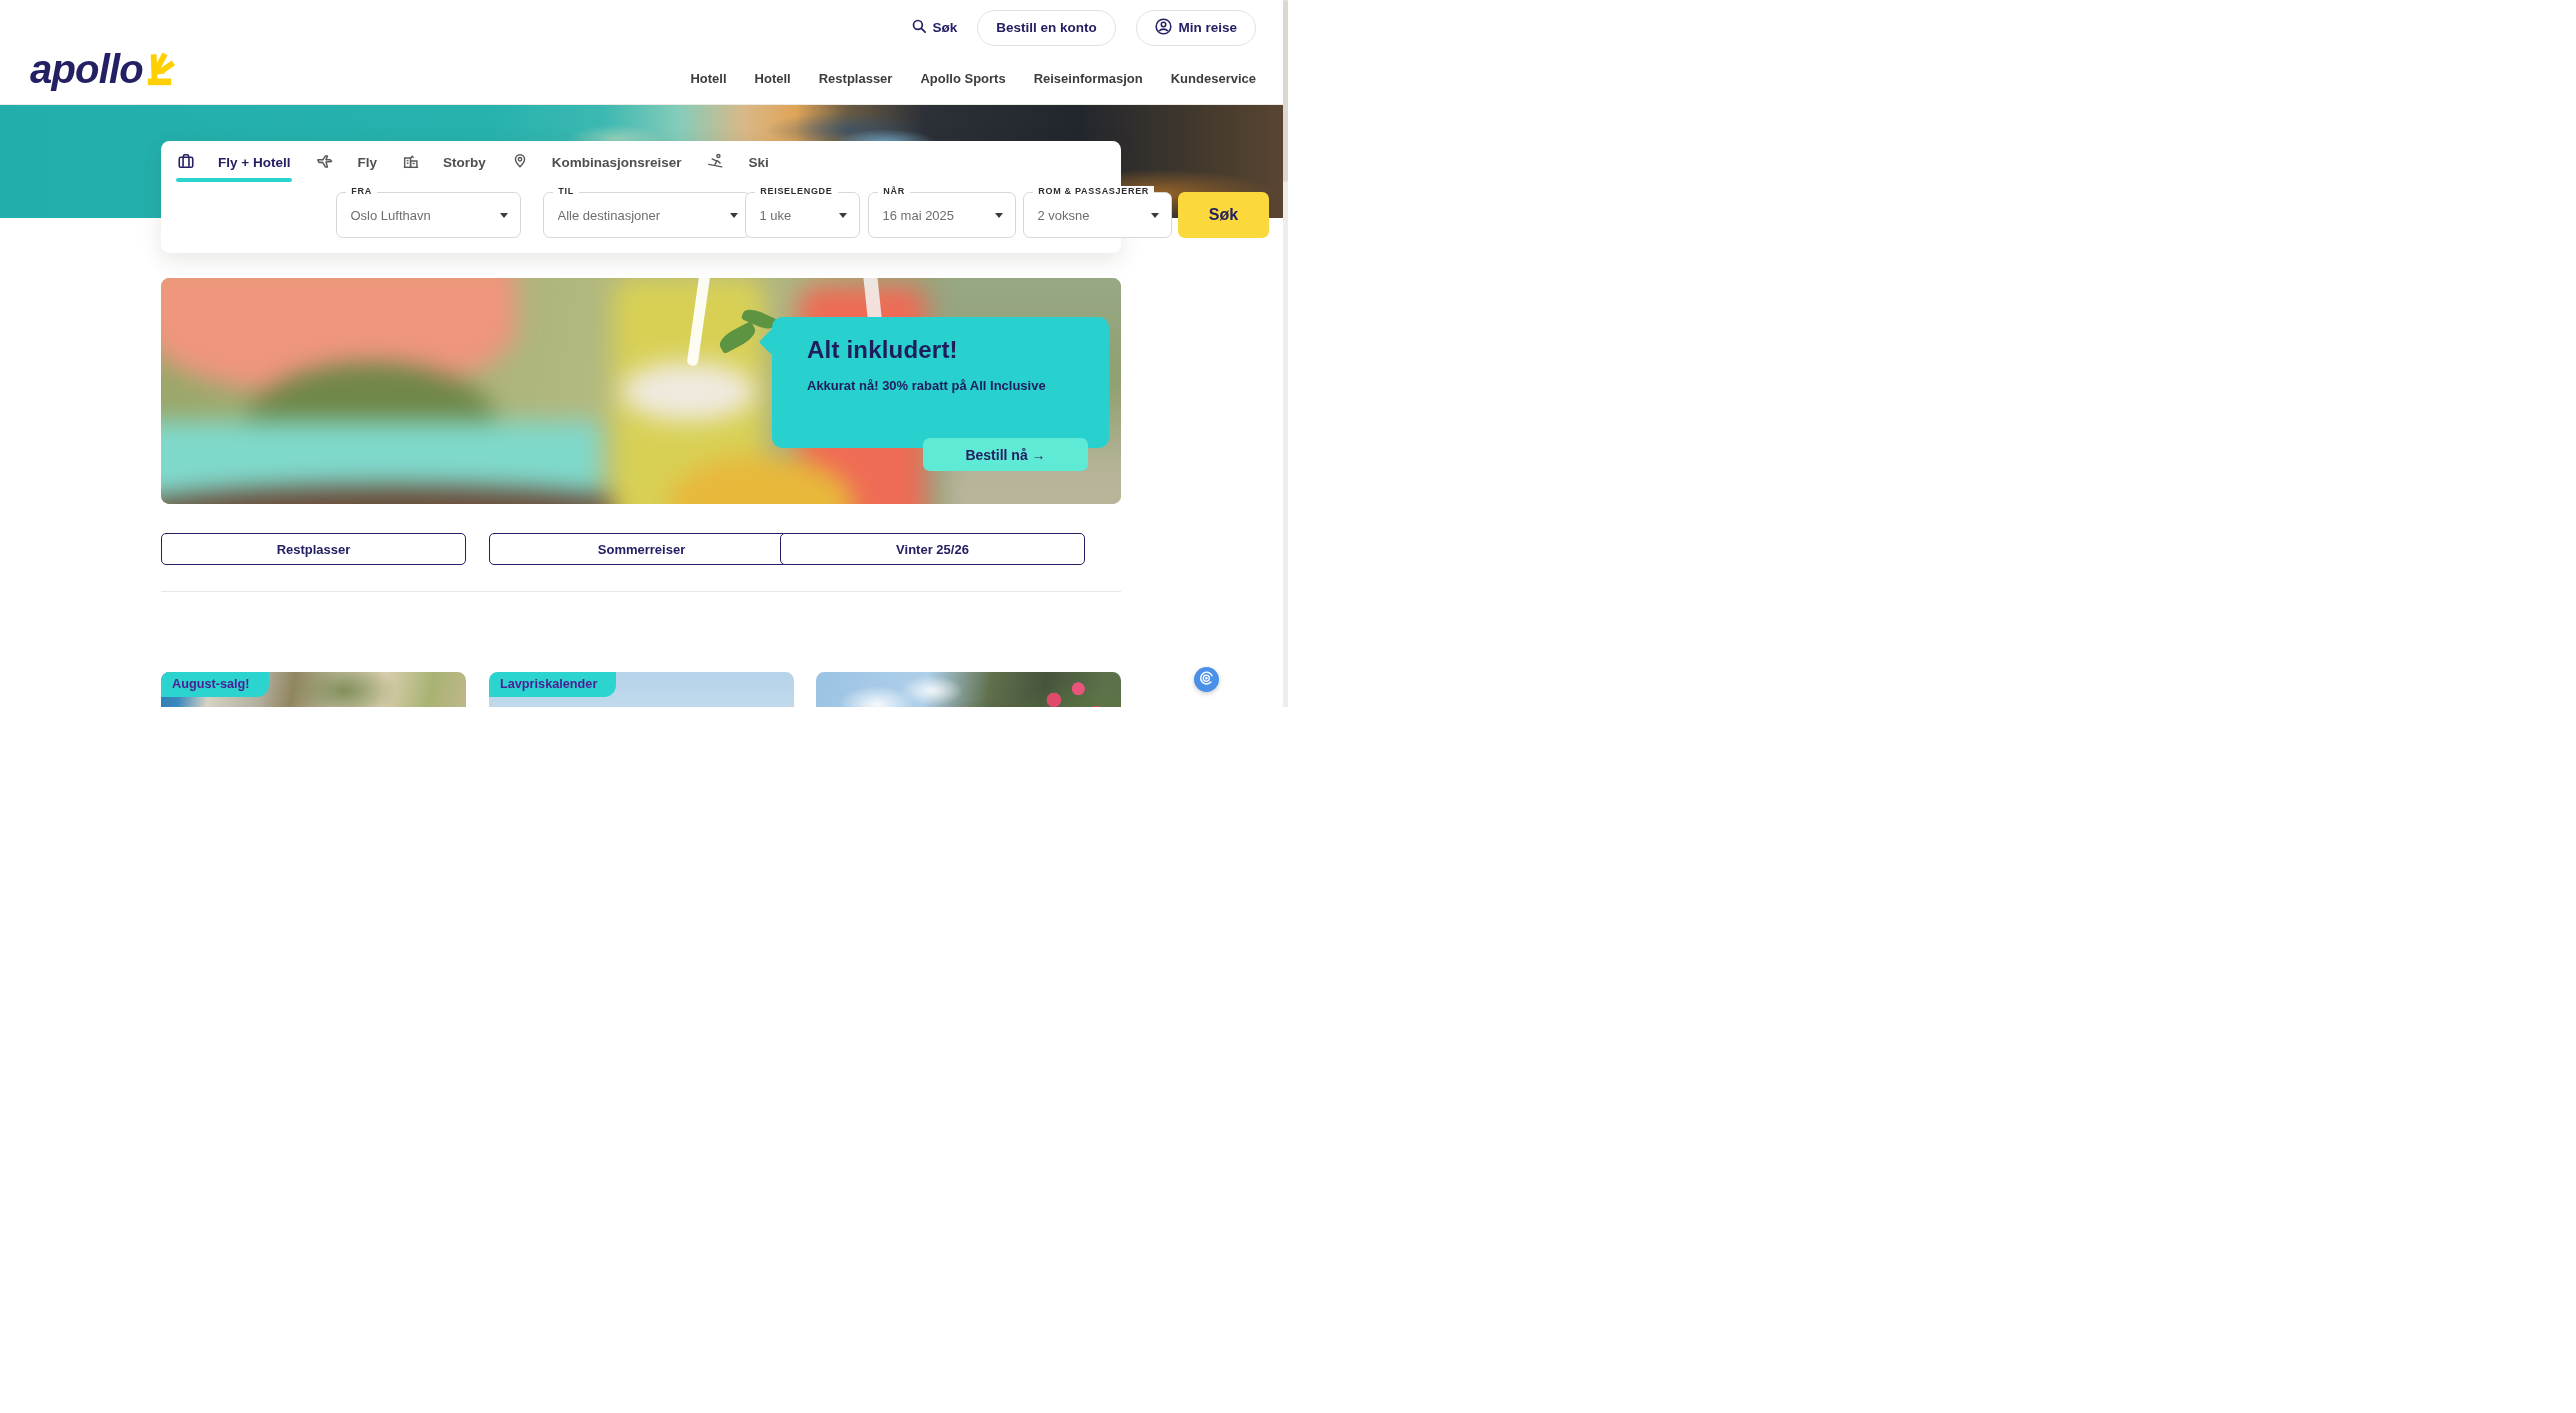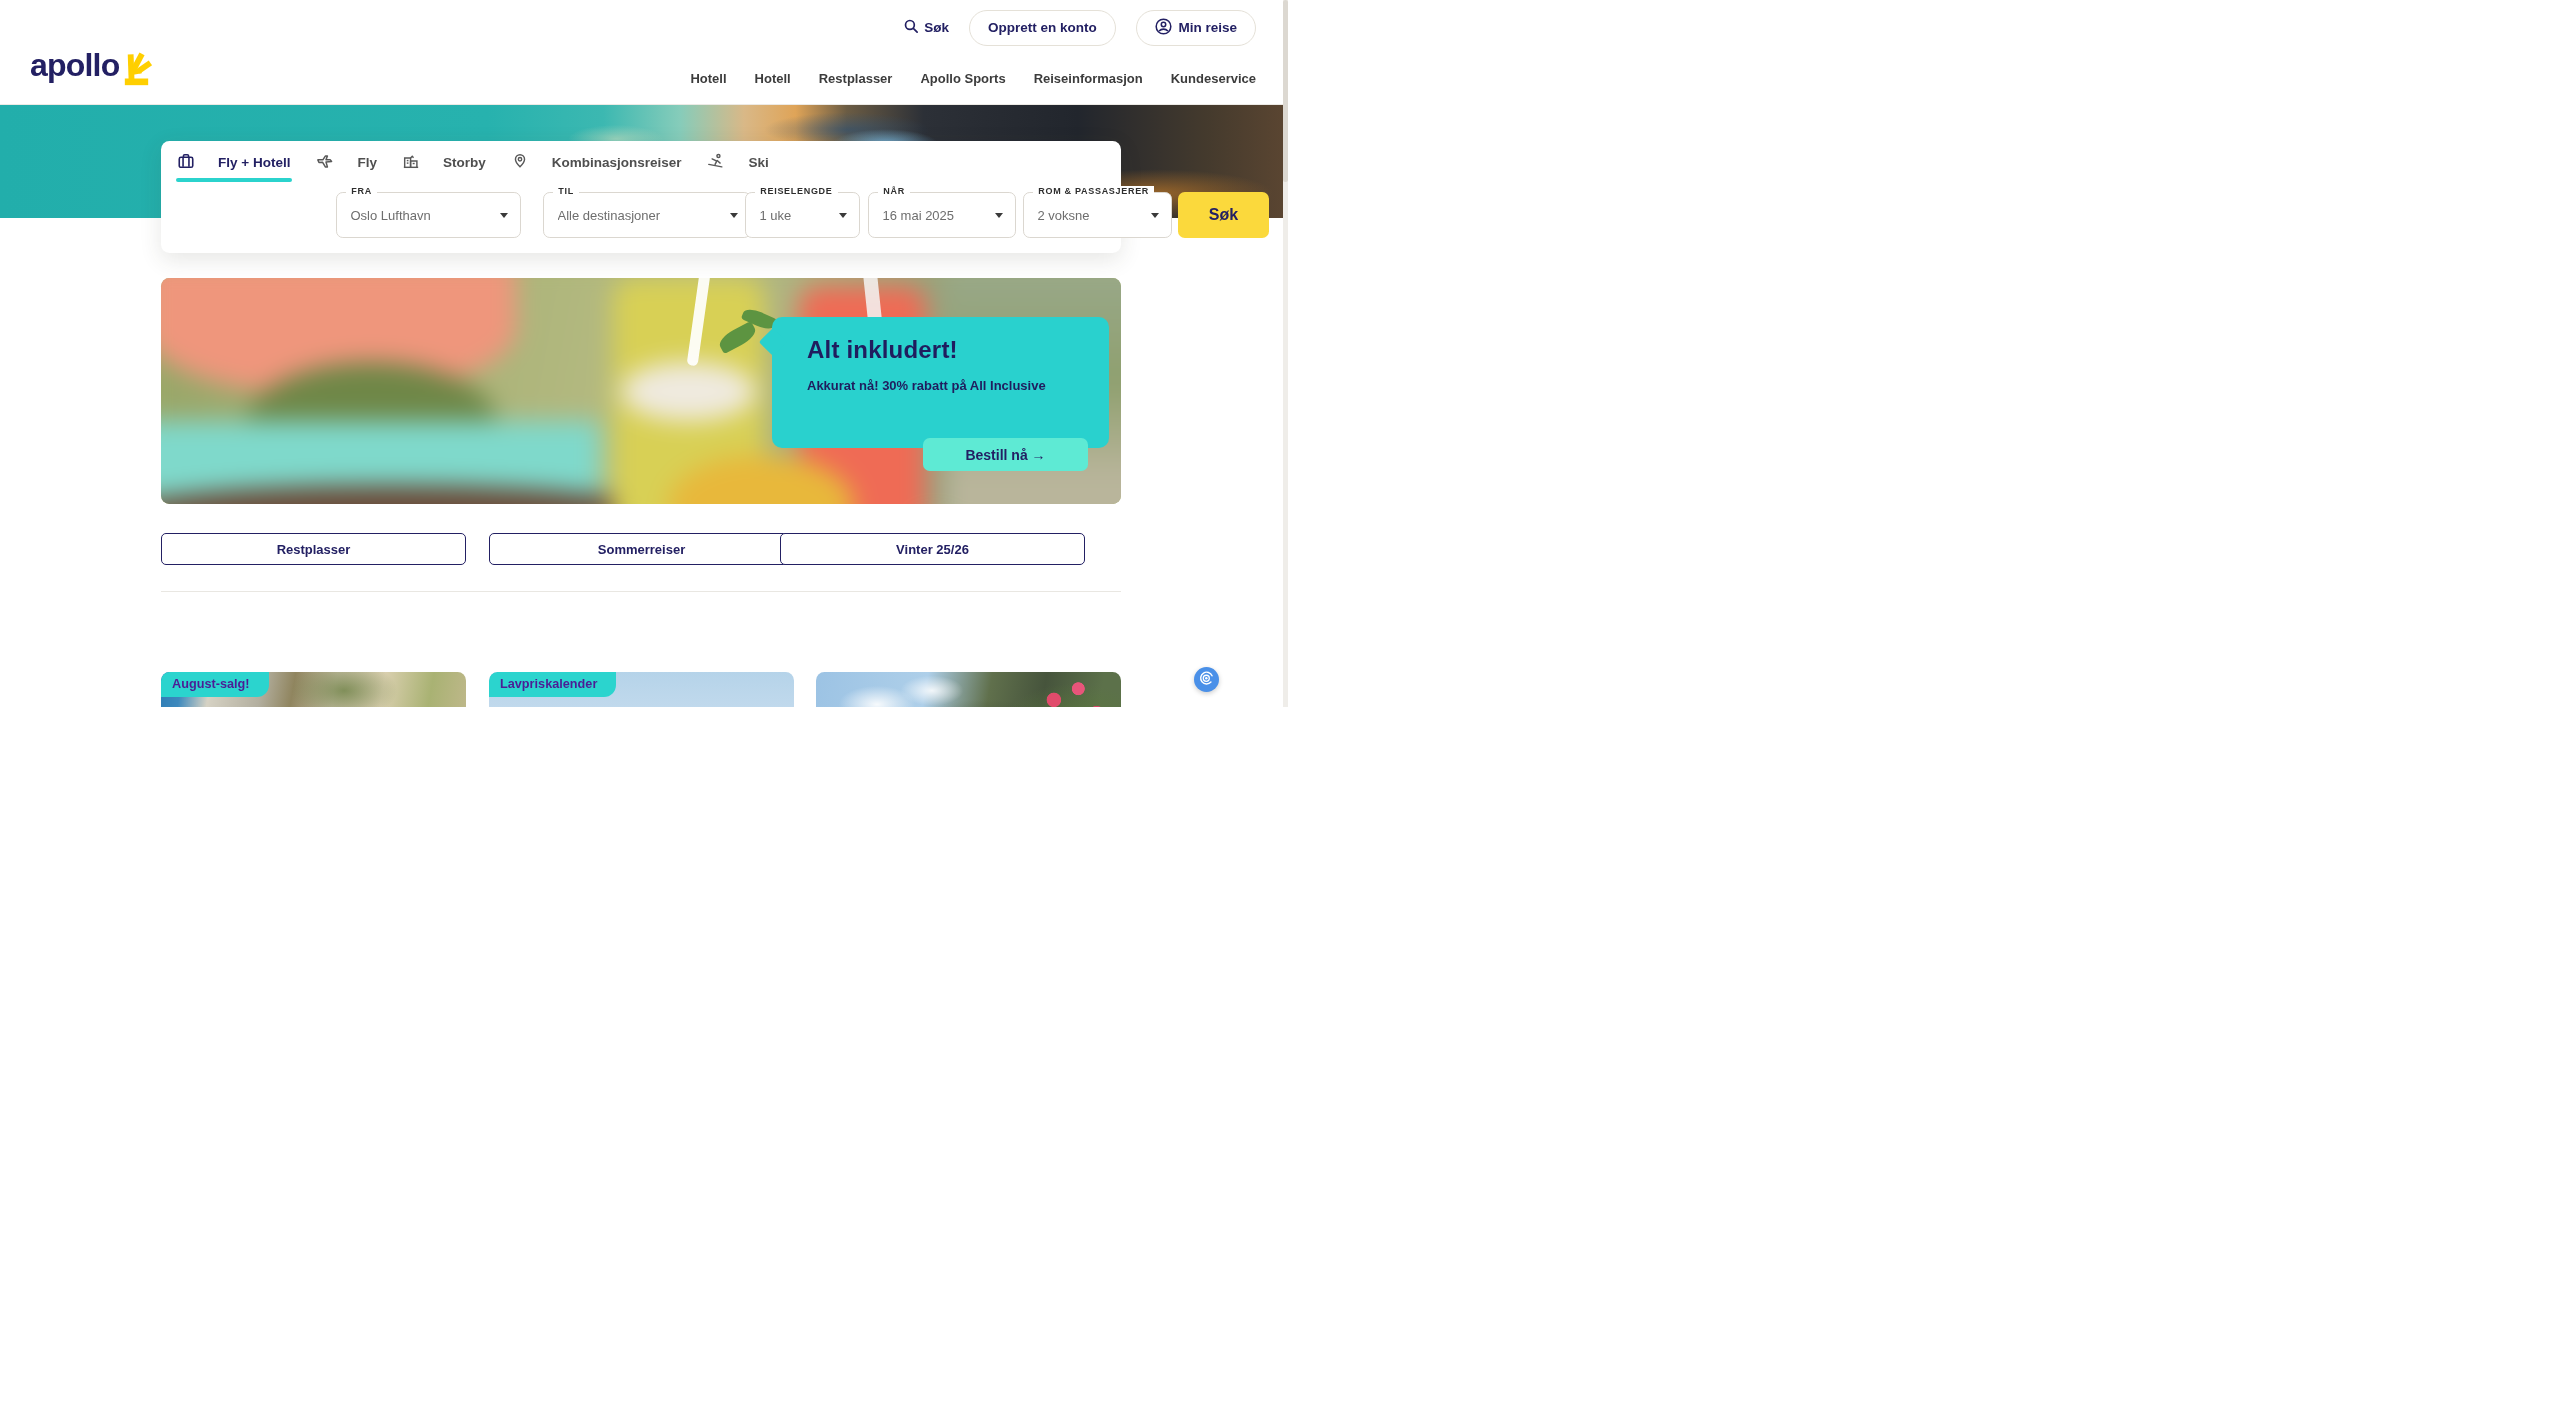--- a/index.html
+++ b/index.html
@@ -7,21 +7,21 @@
   body {
     font-family:"Liberation Sans", sans-serif;
     background:#fff; overflow:hidden; position:relative;
     -webkit-font-smoothing:antialiased;
   }
   #page { position:absolute; inset:0; }
 
   
   .header { position:absolute; left:0; top:0; width:100%; height:105px; background:#fff; border-bottom:0.8px solid #eceae5; z-index:30; }
   .logo { position:absolute; left:30px; top:49px; display:flex; align-items:flex-start; gap:3.4px; }
-  .logo-text { font-size:32px; font-weight:700; color:#232063; letter-spacing:-0.8px; line-height:1; }
+  .logo-text { font-size:40px; font-weight:700; color:#232063; letter-spacing:-0.8px; line-height:1;font-style:italic; }
   .logo-sun { margin-top:1.7px; }
   .utility { position:absolute; top:9.3px; right:32px; display:flex; align-items:center; gap:20px; height:37px; }
   .util-search { display:flex; align-items:center; gap:6px; color:#232063; font-weight:700; font-size:13.5px; cursor:pointer; }
   .pill-btn { display:flex; align-items:center; gap:6.8px; height:36px; padding:0 18px; border:1.3px solid #e5e1d8; border-radius:18.6px; background:#fff; color:#232063; font-weight:700; font-size:13.5px; cursor:pointer; }
   .main-nav { position:absolute; top:71px; right:32px; display:flex; gap:28px; }
   .nav-item { font-size:13px; font-weight:700; color:#3c3c3c; cursor:pointer; white-space:nowrap; }
 
   
   .photo-strip { position:absolute; left:0; top:105px; width:1283px; height:113px; z-index:1;
     background:
@@ -148,21 +148,21 @@
       <div class="util-search">
         <span>
           <svg width="14.4" height="14.4" viewBox="0 0 17 17" fill="none" stroke="#232063" stroke-width="2" stroke-linecap="round">
             <circle cx="7" cy="7" r="5.2"></circle>
               <line x1="11" y1="11" x2="15.5" y2="15.5"></line>
           </svg>
         </span>
         <span>Søk</span>
       </div>
       <button class="pill-btn">
-        <span>Opprett en konto</span>
+        <span>Bestill en konto</span>
       </button>
       <button class="pill-btn">
         <span>
           <svg width="17" height="17" viewBox="0 0 20 20" fill="none" stroke="#232063" stroke-width="1.8">
             <circle cx="10" cy="10" r="8.6"></circle>
             <circle cx="10" cy="7.6" r="2.6"></circle>
             <path d="M4.8 15.4 A 7 7 0 0 1 15.2 15.4"></path>
           </svg>
         </span>
         <span>Min reise</span>

